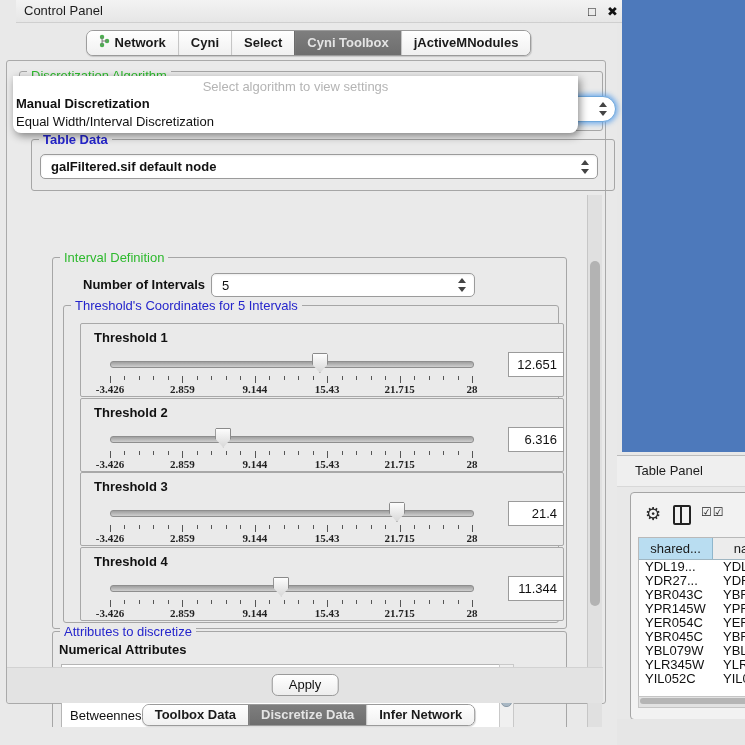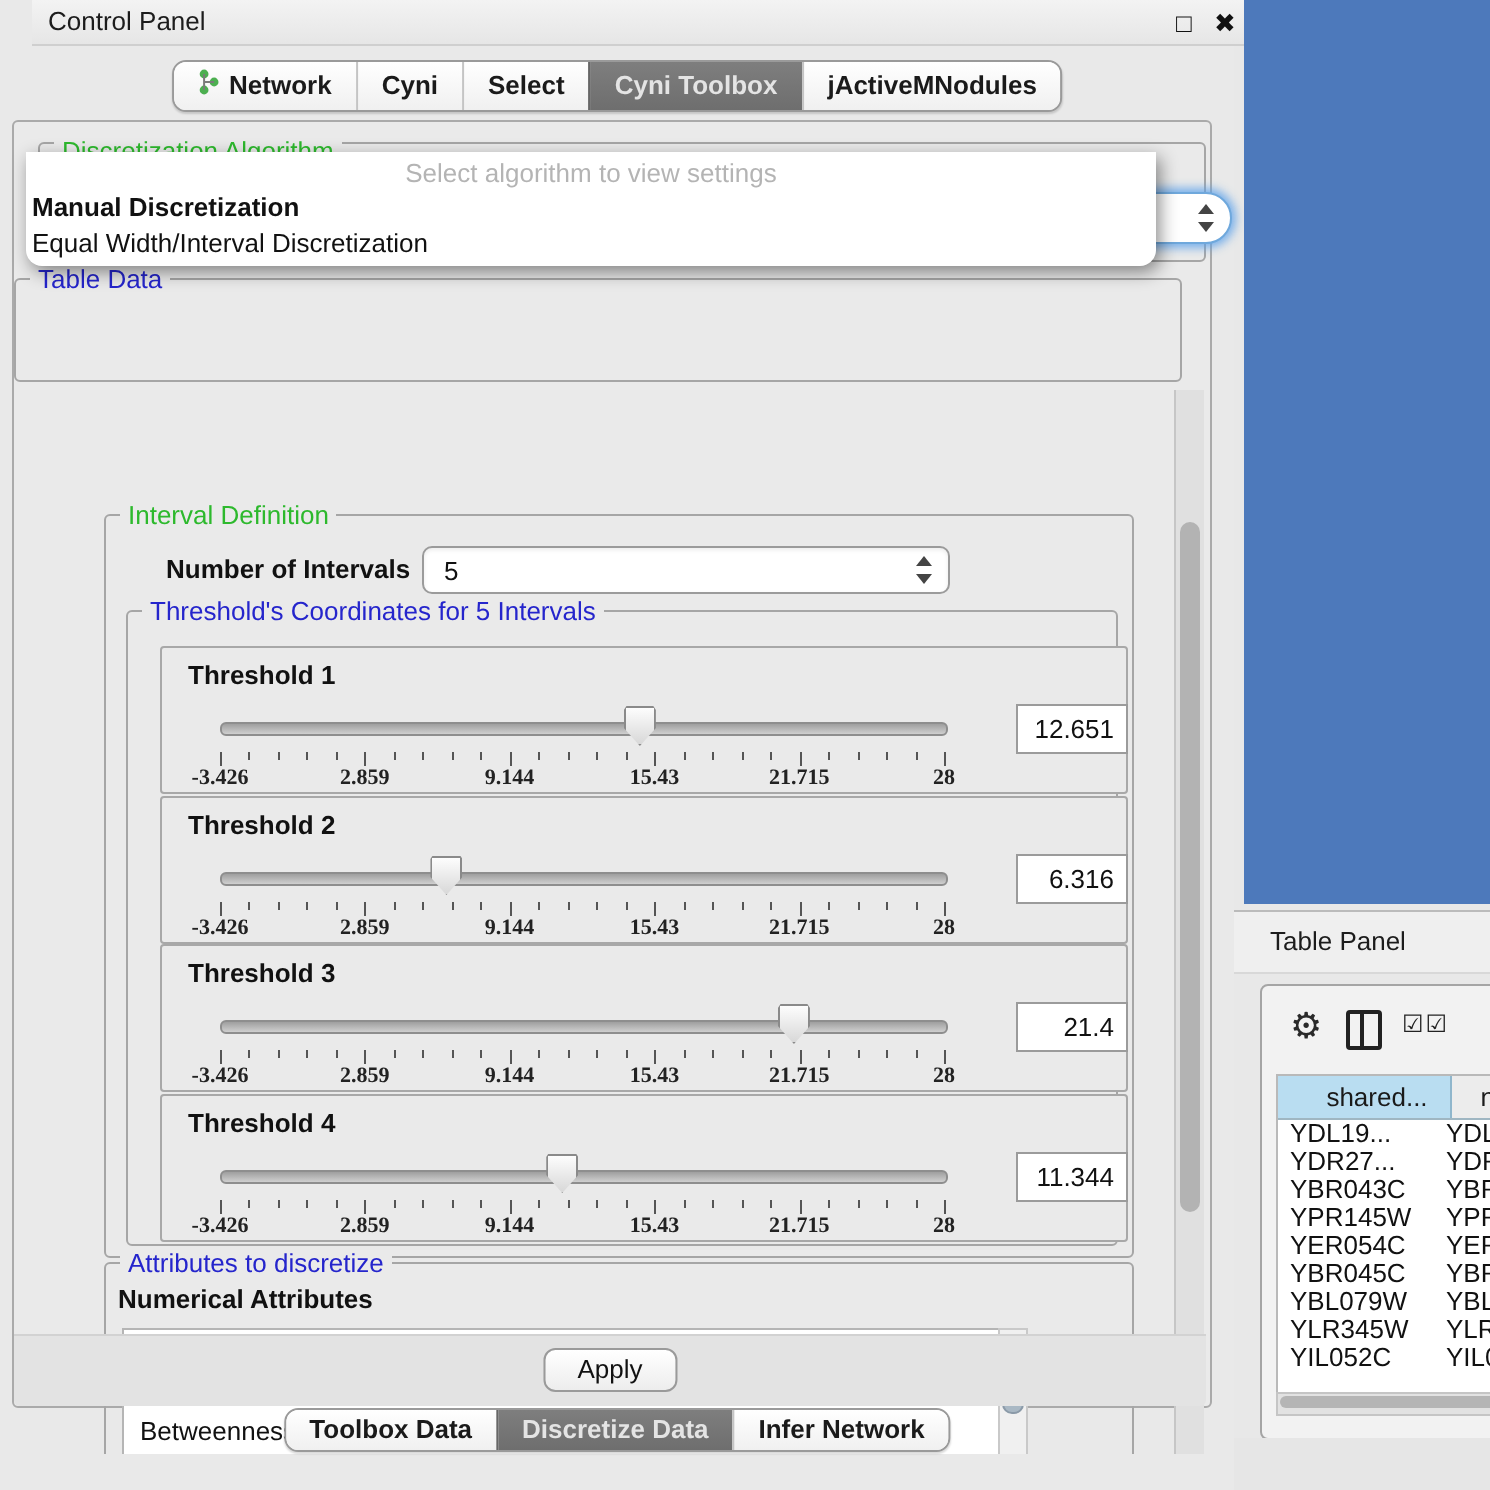--- a/index.html
+++ b/index.html
@@ -95,21 +95,21 @@
   #table-container{left:630px;top:492px;width:130px;height:226px;background:#f2f2f2;
                    border:1px solid #a5a5a5;border-radius:4px;}
   #tp-toolbar{left:8px;top:8px;width:120px;height:28px;}
   #gear-icon{left:6px;top:2px;font-size:18px;color:#2a2a2a;}
   #split-icon{left:34px;top:4px;width:14px;height:16px;border:2px solid #222;border-radius:2px;}
   #split-icon:before{content:"";position:absolute;left:5px;top:0;width:2px;height:16px;background:#222;}
   #check-icons{left:62px;top:4px;font-size:12px;color:#222;letter-spacing:1px;}
   #tp-table{left:7px;top:44px;width:130px;height:158px;background:#fff;border:1px solid #b9b9b9;overflow:hidden;}
   .tp-header{display:flex;height:21px;border-bottom:1px solid #9fb6c2;}
   .tp-hcell{font-size:13px;color:#1a1a1a;text-align:center;line-height:21px;overflow:hidden;white-space:nowrap;}
-  .tp-hcell.c1{width:73px;background:#b9ddf1;border-right:1px solid #8fb6cc;padding-left:13px;}
+  .tp-hcell.c1{width:73px;background:#b9ddf1;border-right:1px solid #8fb6cc;}
   .tp-hcell.c2{flex:1;background:#ececec;}
   .tp-row{display:flex;height:14px;line-height:14px;}
   .tp-cell{font-size:13px;color:#111;overflow:hidden;white-space:nowrap;}
   .tp-cell.c1{width:73px;padding-left:6px;}
   .tp-cell.c2{flex:1;padding-left:5px;}
   #tp-hscroll{left:7px;top:203px;width:130px;height:10px;background:#e2e2e2;border:1px solid #c5c5c5;}
   #tp-hthumb{left:1px;top:1px;width:120px;height:6px;background:#b5b5b5;border-radius:4px;}
   #below-table{left:617px;top:719px;width:128px;height:26px;background:#e6e6e6;}
   .bold{font-weight:bold;}
   .lbl{font-size:13px;color:#111;}
@@ -150,22 +150,26 @@
 
   <div id="main-panel" class="abs">
 
     <div class="group" style="left:12px;top:10px;width:582px;height:58px;">
       <span class="legend green" style="top:-4px;">Discretization Algorithm</span>
       <div id="algo-combo" class="combo">
         <span class="spin-arrows"></span>
       </div>
     </div>
 
-    <div class="group" style="left:0;top:78px;width:582px;height:50px;">
+    <div class="group" style="left:24px;top:78px;width:582px;height:50px;font-weight:bold;">
       <span class="legend blue">Table Data</span>
+      <div class="combo" style="left:8px;top:14px;width:524px;height:23px;">
+        <span>galFiltered.sif default node</span>
+        <span class="spin-arrows"></span>
+      </div>
     </div>
 
     <div id="viewport" class="abs">
 
       <div class="group" style="left:33px;top:62px;width:513px;height:370px;">
         <span class="legend green">Interval Definition</span>
         <span class="abs lbl bold" style="left:30px;top:19px;">Number of Intervals</span>
         <div class="combo" style="left:158px;top:15px;width:230px;height:22px;">
           <span>5</span>
           <span class="spin-arrows"></span>

